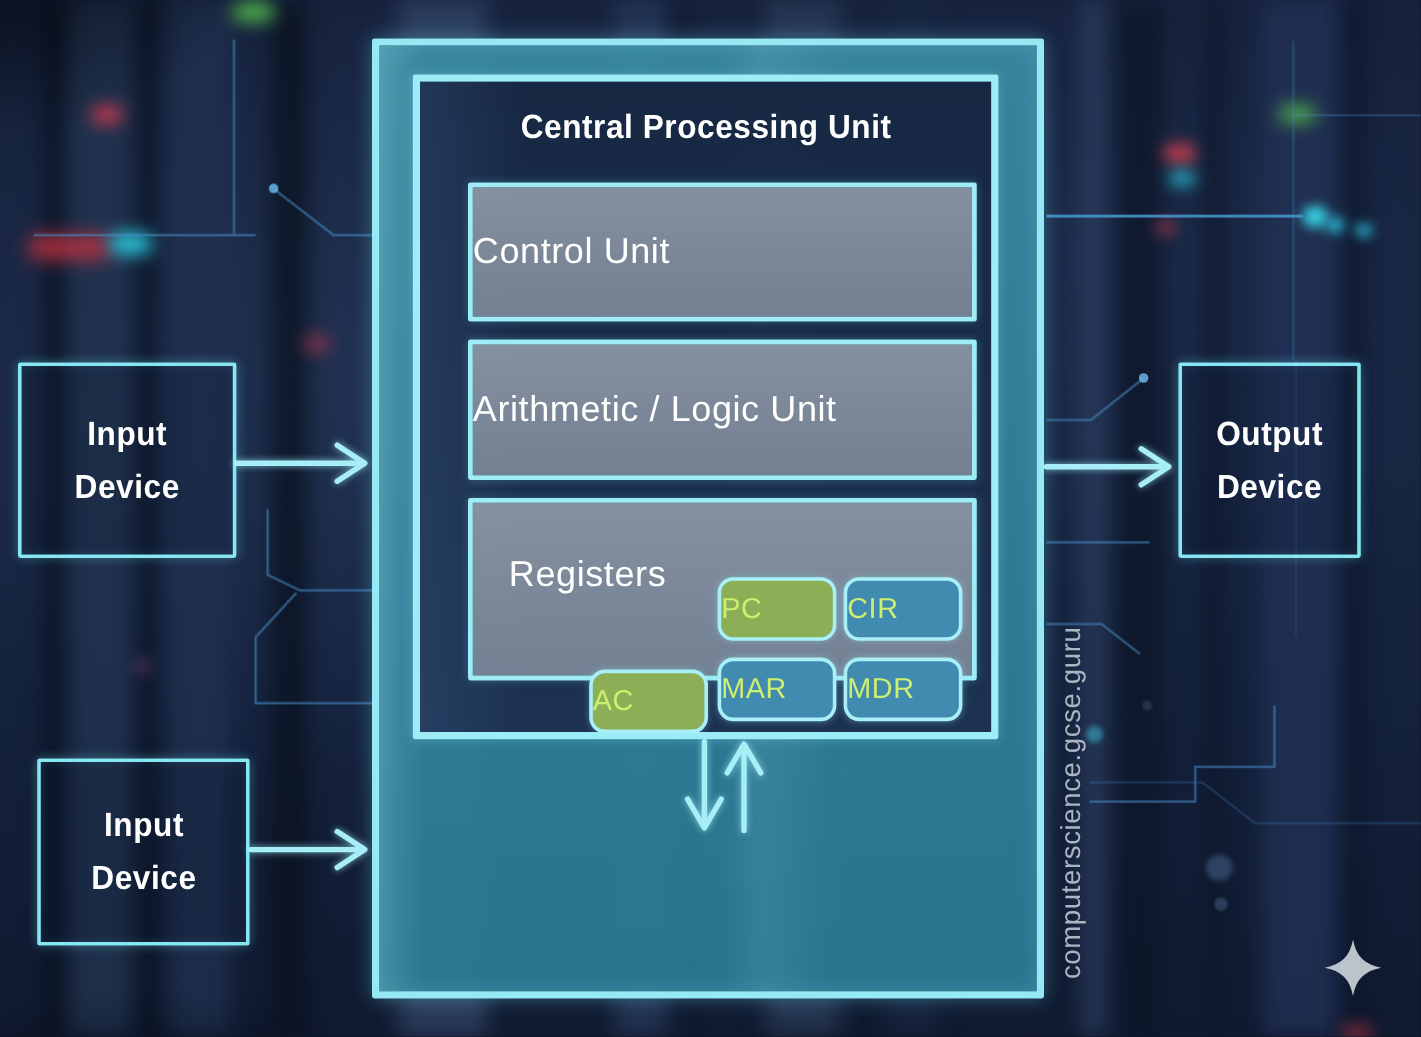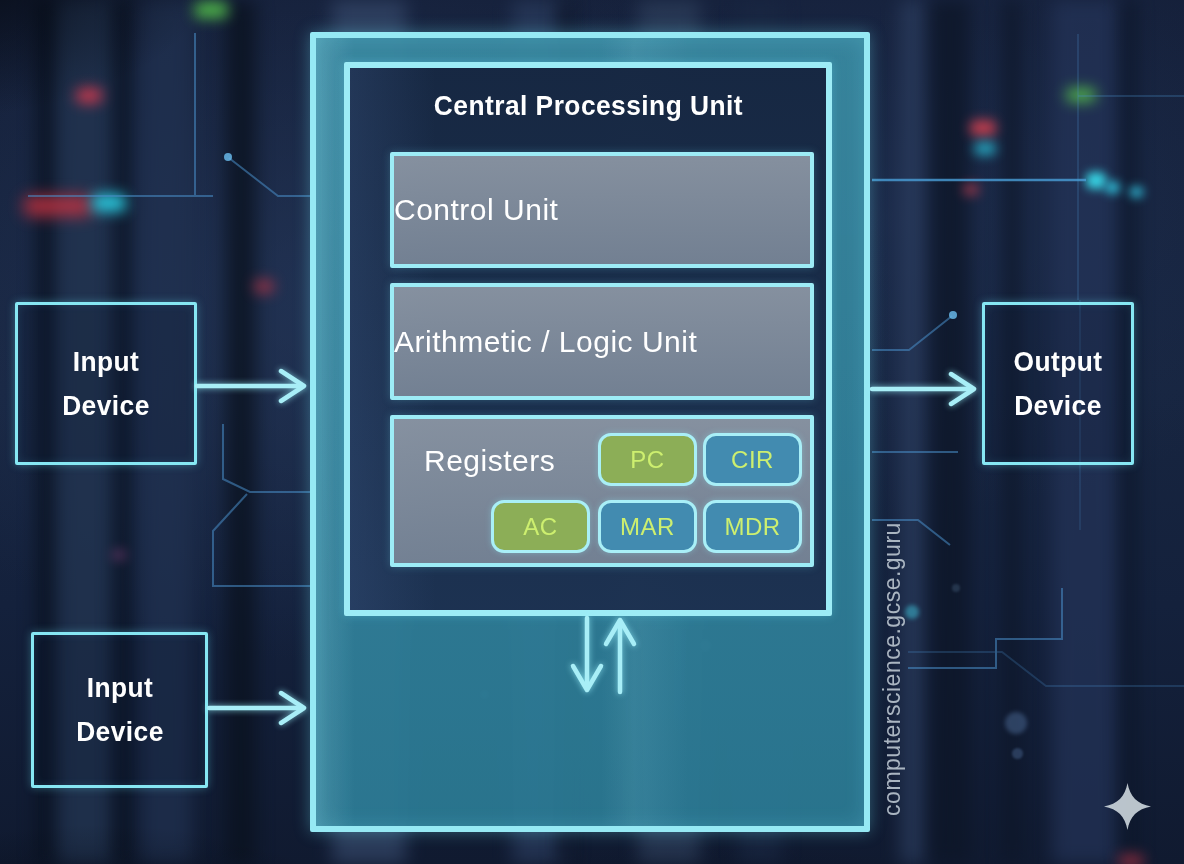--- a/index.html
+++ b/index.html
@@ -53,33 +53,34 @@
     position:absolute;left:40px;width:424px;box-sizing:border-box;
     border:4px solid #9decf6;border-radius:2px;
     background:linear-gradient(180deg, rgba(148,158,171,.88), rgba(124,137,154,.9));
     display:flex;align-items:center;
     box-shadow:0 0 8px rgba(110,225,245,.25);
   }
   #control-box{top:84px;height:116px;}
   #alu-box{top:215px;height:117px;}
   #registers-box{top:347px;height:152px;justify-content:flex-start;}
   .sub-label{color:#fff;font-size:30px;letter-spacing:.5px;}
-  #registers-label{position:absolute;left:30px;top:14px;height:55px;display:flex;align-items:center;}
+  #registers-label{position:absolute;left:30px;top:32px;height:55px;display:flex;align-items:center;}
   .chip{
     position:absolute;width:99px;height:53px;box-sizing:border-box;
     border:3px solid #a9eff7;border-radius:13px;
-    display:flex;align-items:center;justify-content:center;
+    display:flex;align-items:center;justify-content:flex-start;
     color:#cdef6f;font-size:24px;letter-spacing:.5px;
     box-shadow:0 0 6px rgba(140,235,248,.35);
+    margin-top:48px;
   }
   .chip.green{background:#8cae57;}
   .chip.blue{background:#428bb0;}
   #chip-pc {left:204px;top:14px;}
   #chip-cir{left:309px;top:14px;}
-  #chip-ac {left:97px; top:81px;}
+  #chip-ac {left:97px; top:91px;}
   #chip-mar{left:204px;top:81px;}
   #chip-mdr{left:309px;top:81px;}
   #memory-box{
     left:347px;top:694px;width:492px;height:94px;z-index:6;
     border:4px solid #9decf6;border-radius:2px;
     background:linear-gradient(180deg, rgba(146,156,170,.9), rgba(122,135,153,.92));
     display:flex;align-items:center;justify-content:center;
     box-shadow:0 0 8px rgba(110,225,245,.3);
   }
   .device-box{

